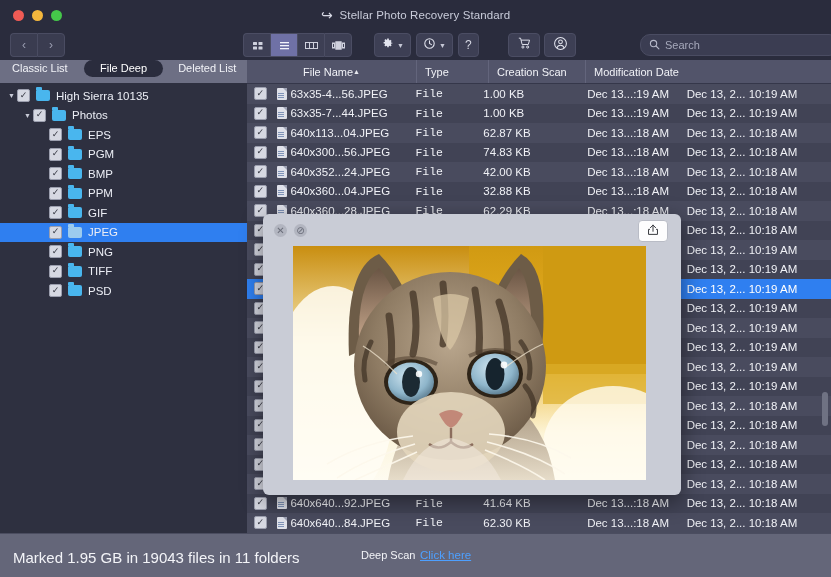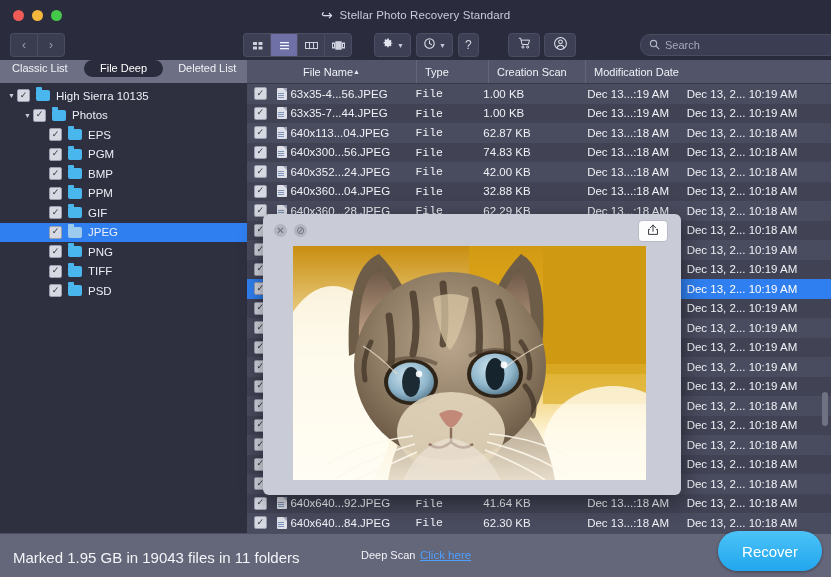--- a/index.html
+++ b/index.html
@@ -894,15 +894,14 @@
         <path d="M110 234 Q128 196 158 192 Q190 198 208 234 Z" fill="#f2eade" opacity=".55"></path>
       </svg>
     </div>
   </div>
 
   <div class="status">
     <div class="left">Marked 1.95 GB in 19043 files in 11 folders</div>
     <div class="deep">Deep Scan</div>
     <div class="clink">Click here</div>
   </div>
-  <div class="recover">Recover</div>
 
 </div>
 
 </body></html>

